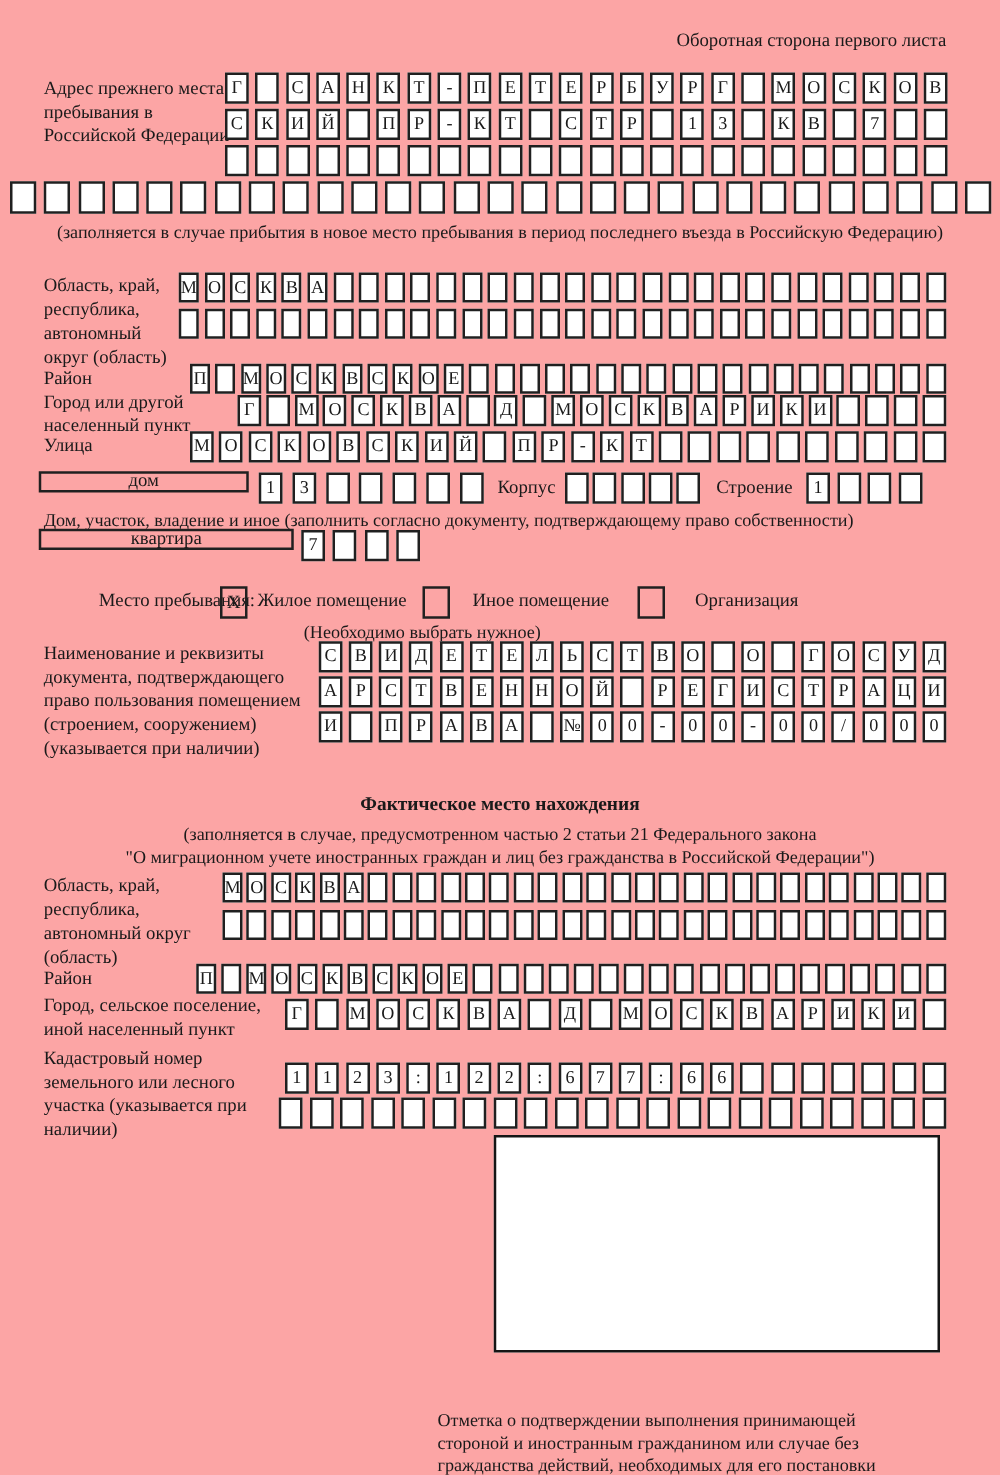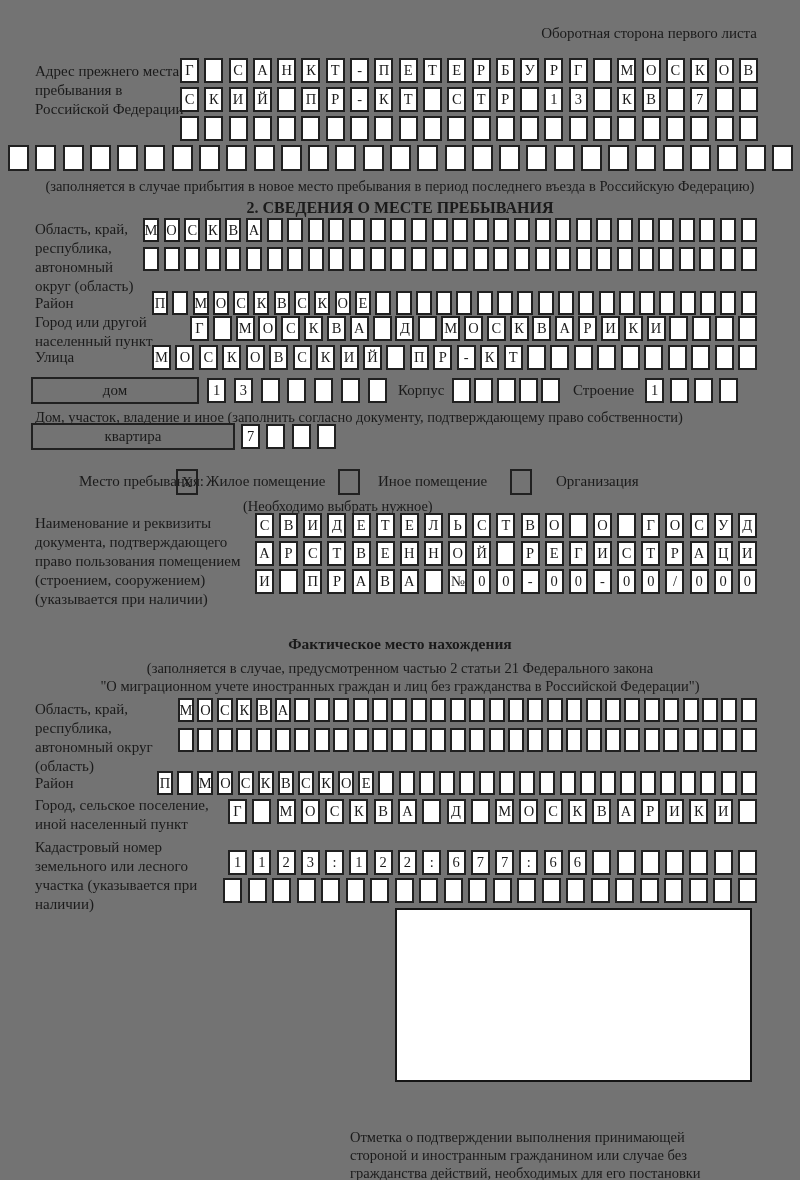--- a/index.html
+++ b/index.html
@@ -1,18 +1,18 @@
 <!DOCTYPE html>
 <html><head>
 <meta charset="utf-8">
 <style>
   html,body { margin:0; padding:0; background:#e8e8e8; }
   .page {
     position:relative; width:800px; height:1180px; margin:0 auto;
-    background:#737373; overflow:hidden;
+    background:#fca5a5; overflow:hidden;
     font-family:"Liberation Serif","DejaVu Serif",serif;
     color:#1a1a1a;
   }
   .abs { position:absolute; }
   .lbl { font-size:15px; line-height:19px; }
   .cap { font-size:14.5px; line-height:18px; }
   .center { left:0; width:800px; text-align:center; }
   .bold { font-weight:bold; }
   .cellrow { display:flex; justify-content:space-between; }
   .cell {
@@ -21,21 +21,21 @@
     display:flex; align-items:center; justify-content:center;
     font-size:14.5px; line-height:1; text-transform:uppercase;
   }
   .cellrow.sm .cell { width:16px; height:24px; }
   .cellrow.lg .cell { width:21px; height:26px; }
   .chk {
     width:22px; height:26px; box-sizing:border-box; border:2px solid #202020;
     display:flex; align-items:center; justify-content:center; font-size:15px;
   }
   .fieldbox {
-    box-sizing:border-box; border:2px solid #202020; height:27px;
+    box-sizing:border-box; border:2px solid #202020; height:17px;
     display:flex; align-items:center; justify-content:center; font-size:15px;
   }
   .stampbox { box-sizing:border-box; border:2px solid #151515; background:#fff; }
 </style>
 </head>
 <body>
 
 <div class="page">
 
   <div class="abs lbl" style="left:400px; top:24px; width:357px; text-align:right;">Оборотная сторона первого листа</div>
@@ -145,21 +145,20 @@
       <div class="cell"></div>
       <div class="cell"></div>
       <div class="cell"></div>
       <div class="cell"></div>
       <div class="cell"></div>
       <div class="cell"></div>
       <div class="cell"></div>
     </div>
   <div class="abs cap center" style="top:177px;">(заполняется в случае прибытия в новое место пребывания в период последнего въезда в Российскую Федерацию)</div>
 
-  <div class="abs lbl bold center" style="top:198px; font-size:16px;">2. СВЕДЕНИЯ О МЕСТЕ ПРЕБЫВАНИЯ</div>
 
   <div class="abs lbl" style="left:35px; top:220px; width:112px;">Область, край, республика, автономный округ (область)</div>
   <div class="abs cellrow sm" style="left:143px; top:218px; width:614px;">
       <div class="cell">М</div>
       <div class="cell">О</div>
       <div class="cell">С</div>
       <div class="cell">К</div>
       <div class="cell">В</div>
       <div class="cell">А</div>
       <div class="cell"></div>

